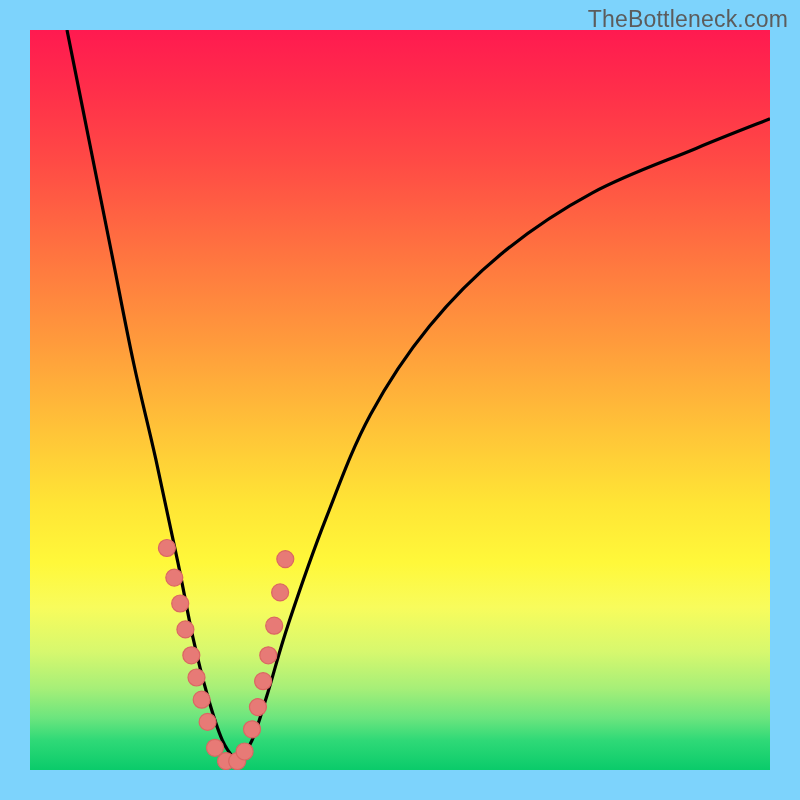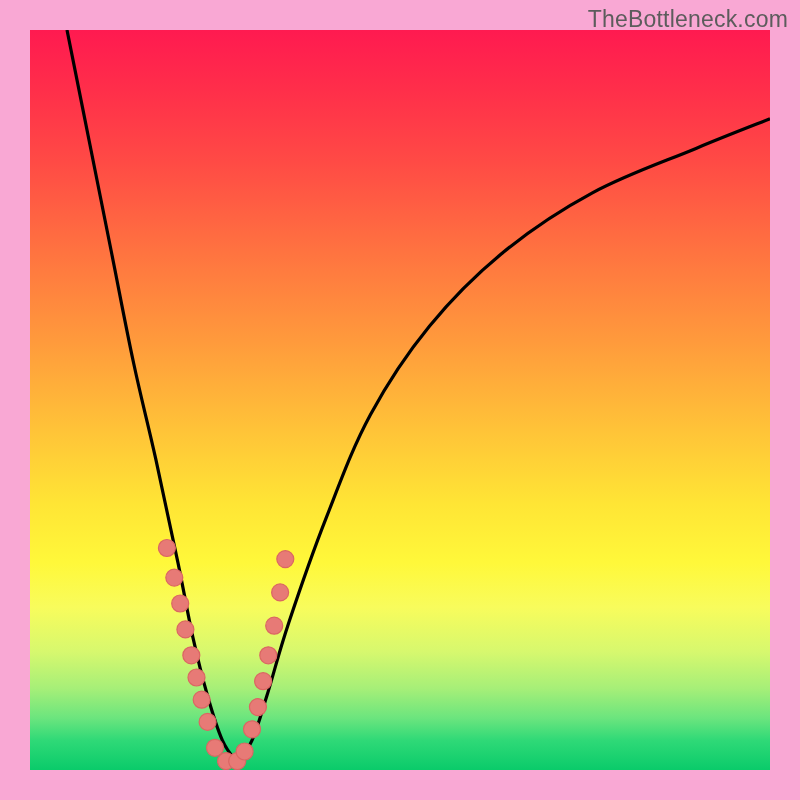--- a/index.html
+++ b/index.html
@@ -7,21 +7,21 @@
     padding: 0;
     width: 800px;
     height: 800px;
     overflow: hidden;
     background: #000;
     font-family: Arial, Helvetica, sans-serif;
   }
   .frame {
     position: absolute;
     inset: 0;
-    background: #f9a8d4;
+    background: #7dd3fc;
   }
   .plot {
     position: absolute;
     left: 30px;
     top: 30px;
     width: 740px;
     height: 740px;
     overflow: hidden;
   }
   .gradient-bg {

